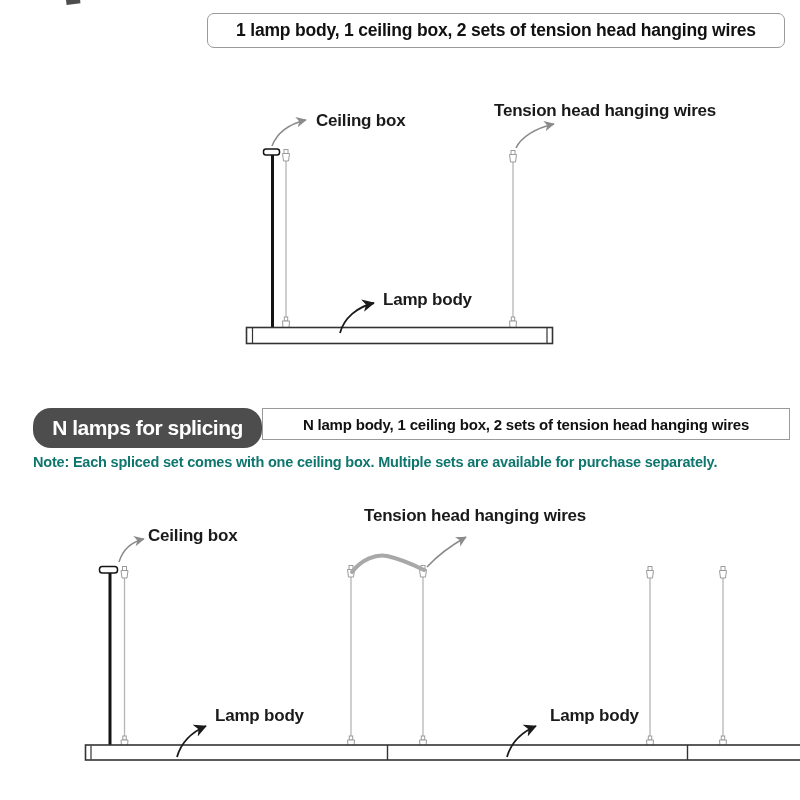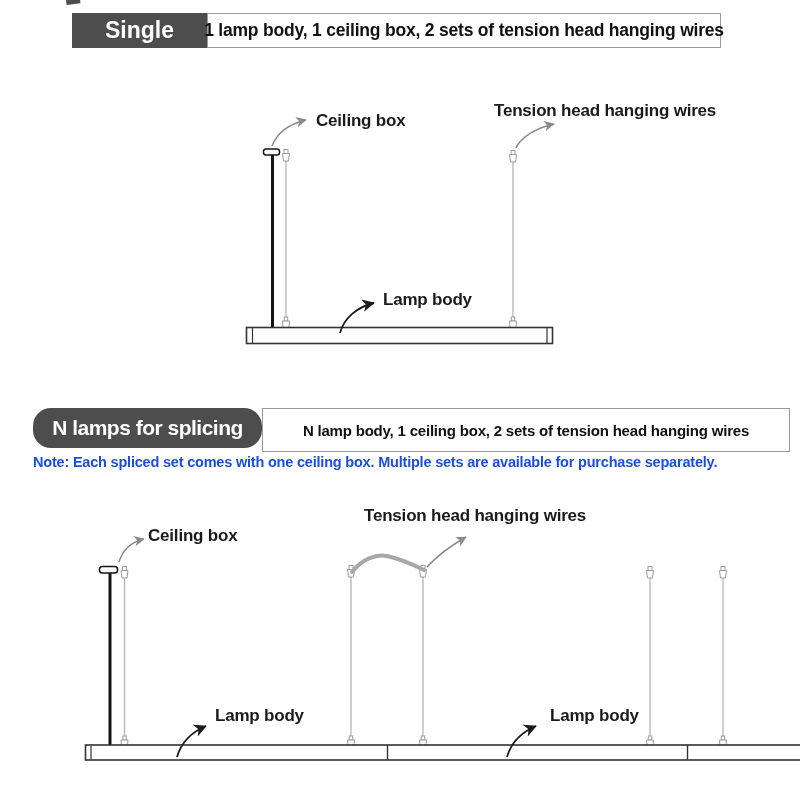--- a/index.html
+++ b/index.html
@@ -12,48 +12,45 @@
     background:var(--c-header-dark);color:var(--c-header-text);
     display:flex;align-items:center;justify-content:center;
     font-weight:bold;white-space:nowrap;
   }
   .hdr-white{
     background:#fff;border:1px solid var(--c-box-border);box-sizing:border-box;
     display:flex;align-items:center;justify-content:center;
     font-weight:bold;white-space:nowrap;color:#111;
   }
   .h1-dark{left:72px;top:13px;width:135px;height:35px;font-size:23px;}
-  .h1-white{left:207px;top:13px;width:514px;height:35px;font-size:17.5px;letter-spacing:-0.2px;}
+  .h1-white{left:207px;top:13px;width:578px;height:35px;font-size:17.5px;letter-spacing:-0.2px;border-radius:7px;}
   .h2-dark{left:33px;top:408px;width:229px;height:40px;font-size:21px;letter-spacing:-0.5px;border-radius:18px;}
-  .h2-white{left:262px;top:408px;width:528px;height:44px;font-size:15px;letter-spacing:-0.2px;}
+  .h2-white{left:262px;top:408px;width:528px;height:32px;font-size:15px;letter-spacing:-0.2px;}
   .note{
     left:33px;top:454px;width:762px;font-size:14.5px;font-weight:bold;
-    letter-spacing:-0.2px;white-space:nowrap;color:#1d4ed8;
+    letter-spacing:-0.2px;white-space:nowrap;color:#0f766e;
   }
   .dlabel{
     font-size:17px;font-weight:bold;color:var(--c-text);white-space:nowrap;
     letter-spacing:-0.2px;
   }
   .s1-ceiling{left:316px;top:111px;}
   .s1-tension{left:494px;top:101px;}
   .s1-lamp{left:383px;top:290px;}
   .s2-tension{left:364px;top:506px;}
   .s2-ceiling{left:148px;top:526px;}
   .s2-lamp-left{left:215px;top:706px;}
   .s2-lamp-right{left:550px;top:706px;}
   svg.diagram-layer{position:absolute;left:0;top:0;}
 </style>
 </head>
 <body>
 
 <div class="canvas">
 
-  <div class="abs hdr-dark h1-dark">
-    <span>Single</span>
-  </div>
   <div class="abs hdr-white h1-white">
     <span>1 lamp body, 1 ceiling box, 2 sets of tension head hanging wires</span>
   </div>
 
   <div class="abs hdr-dark h2-dark">
     <span>N lamps for splicing</span>
   </div>
   <div class="abs hdr-white h2-white">
     <span>N lamp body, 1 ceiling box, 2 sets of tension head hanging wires</span>
   </div>

